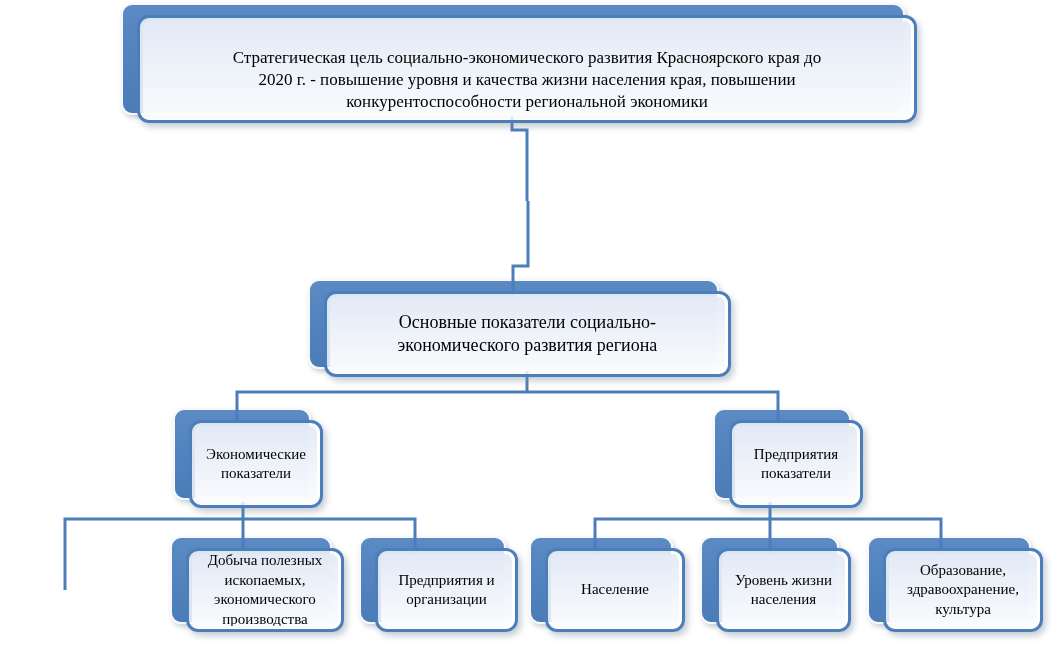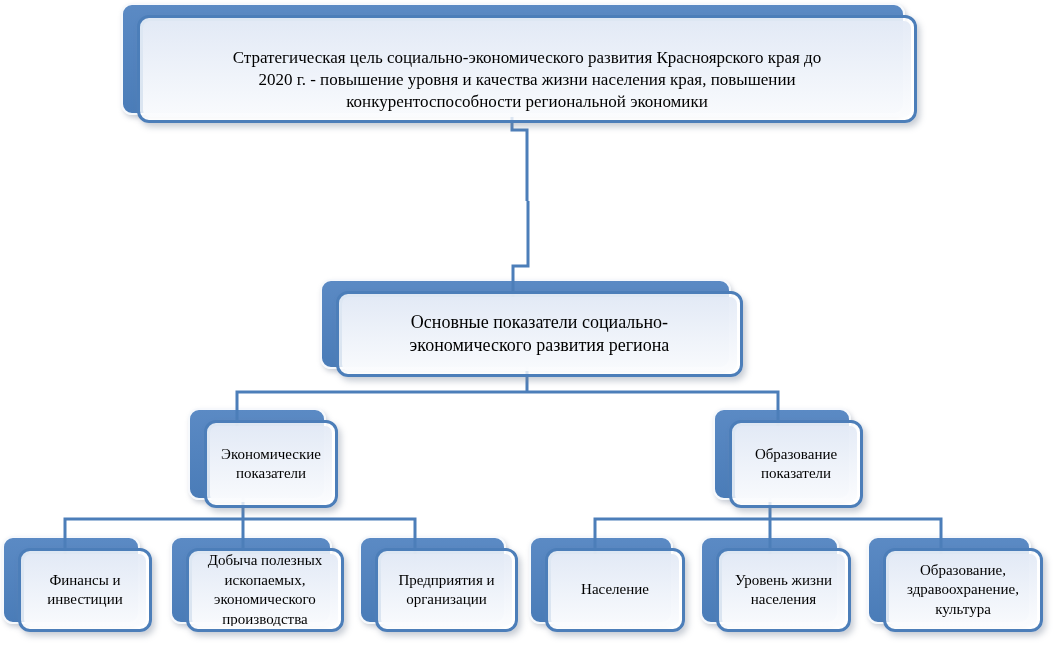--- a/index.html
+++ b/index.html
@@ -76,59 +76,50 @@
     <div class="front">
       <div class="inner">
           <div class="label fs17">Стратегическая цель социально-экономического развития Красноярского края до
 2020 г. - повышение уровня и качества жизни населения края, повышении
 конкурентоспособности региональной экономики</div>
         </div>
     </div>
   </div>
 
 
-  <div class="node" style="left:336px;top:291px;width:407px;height:86px;">
+  <div class="node" style="left:324px;top:291px;width:407px;height:86px;">
     <div class="back"></div>
     <div class="front">
       <div class="inner">
           <div class="label fs18">Основные показатели социально-
 экономического развития региона</div>
         </div>
     </div>
   </div>
 
-  <div class="node" style="left:204px;top:420px;width:134px;height:88px;">
+  <div class="node" style="left:189px;top:420px;width:134px;height:88px;">
     <div class="back"></div>
     <div class="front">
       <div class="inner">
           <div class="label fs15">Экономические
 показатели</div>
         </div>
     </div>
   </div>
 
   <div class="node" style="left:729px;top:420px;width:134px;height:88px;">
     <div class="back"></div>
     <div class="front">
       <div class="inner">
-          <div class="label fs15">Образование
+          <div class="label fs15">Предприятия
 показатели</div>
         </div>
     </div>
   </div>
 
-  <div class="node" style="left:18px;top:548px;width:134px;height:84px;">
-    <div class="back"></div>
-    <div class="front">
-      <div class="inner">
-          <div class="label fs15">Финансы и
-инвестиции</div>
-        </div>
-    </div>
-  </div>
 
   <div class="node" style="left:186px;top:548px;width:158px;height:84px;">
     <div class="back"></div>
     <div class="front">
       <div class="inner">
           <div class="label fs15">Добыча полезных
 ископаемых,
 экономического
 производства</div>
         </div>

